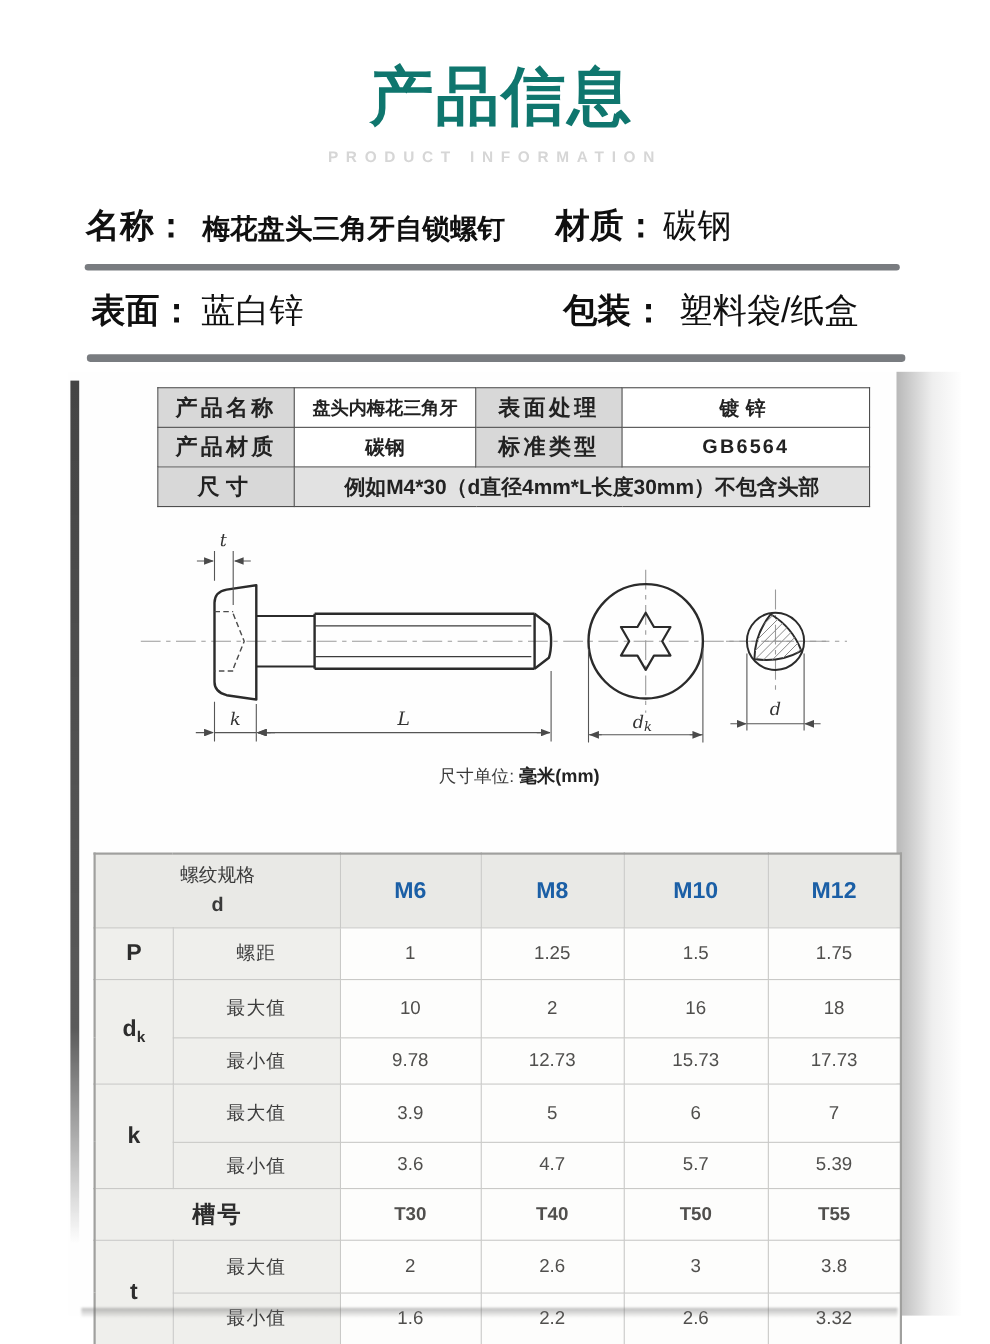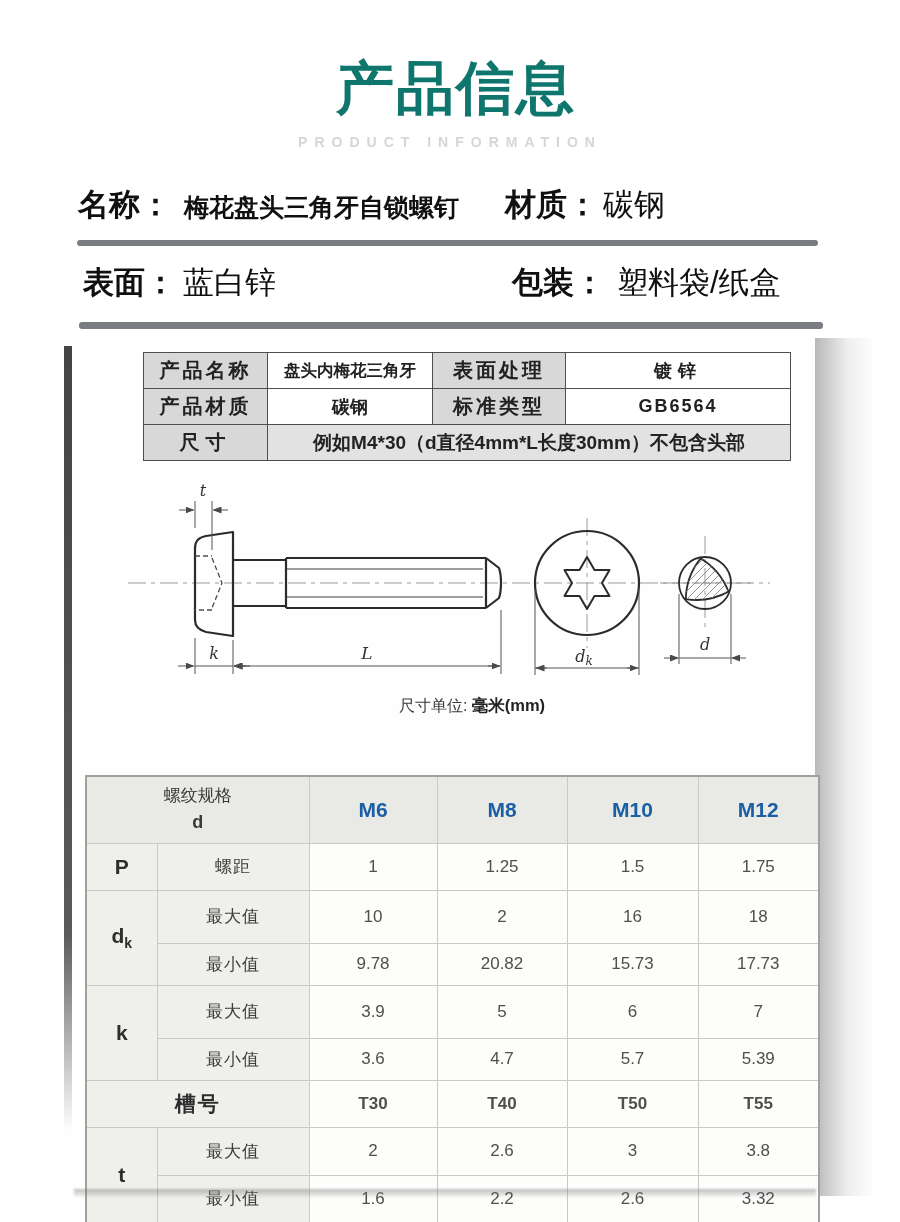--- a/index.html
+++ b/index.html
@@ -226,21 +226,21 @@
         <td class="st-group" rowspan="2"><span>d</span><sub>k</sub></td>
         <td class="st-sub">最大值</td>
         <td class="st-val">10</td>
         <td class="st-val">2</td>
         <td class="st-val">16</td>
         <td class="st-val">18</td>
       </tr>
       <tr style="height:42px;">
         <td class="st-sub">最小值</td>
         <td class="st-val">9.78</td>
-        <td class="st-val">20.82</td>
+        <td class="st-val">12.73</td>
         <td class="st-val">15.73</td>
         <td class="st-val">17.73</td>
       </tr>
       <tr style="height:53px;">
         <td class="st-group" rowspan="2">k</td>
         <td class="st-sub">最大值</td>
         <td class="st-val">3.9</td>
         <td class="st-val">5</td>
         <td class="st-val">6</td>
         <td class="st-val">7</td>

